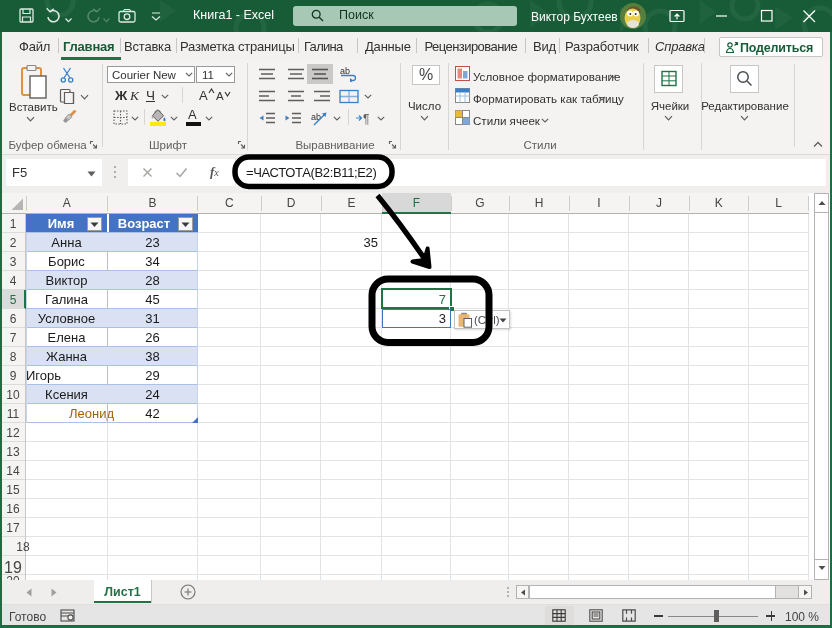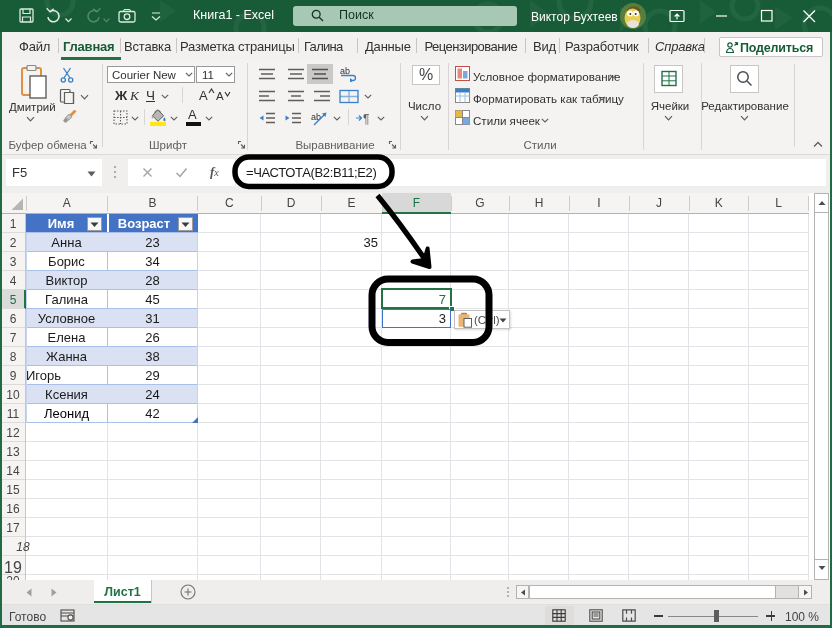--- a/index.html
+++ b/index.html
@@ -148,21 +148,21 @@
 
   <svg class="ab" style="left:812px;top:79.5px;" width="12" height="8" viewBox="0 0 12 8" fill="none" stroke="#605e5c" stroke-width="1.3">
     <path d="M2 6.5 6 2.5 10 6.5"></path>
   </svg>
 
   <svg class="ab" style="left:20px;top:4px;" width="30" height="40" viewBox="0 0 30 40">
     <rect x="2" y="4" width="19" height="27" rx="2" fill="none" stroke="#de9143" stroke-width="2"></rect>
     <rect x="7" y="1.5" width="9" height="5" rx="1" fill="#f4f3f2" stroke="#8a8886" stroke-width="1.2"></rect>
     <rect x="10" y="12" width="16" height="22" fill="#fff" stroke="#605e5c" stroke-width="1.4"></rect>
   </svg>
-  <div class="t" style="left:9px;top:41px;font-size:11.5px;color:#323130;">Дмитрий</div>
+  <div class="t" style="left:9px;top:41px;font-size:11.5px;color:#323130;">Вставить</div>
   <svg class="ab" style="left:26px;top:56px;" width="9" height="6" viewBox="0 0 9 6" fill="none" stroke="#605e5c" stroke-width="1.2">
       <path d="M1 1.2 4.5 4.8 8 1.2"></path>
     </svg>
 
   <svg class="ab" style="left:60px;top:7px;" width="15" height="16" viewBox="0 0 15 16" fill="none" stroke="#3a80c6" stroke-width="1.3">
     <path d="M3.5 1 L10 11 M10.5 1 L4 11"></path>
     <circle cx="3.3" cy="13" r="2.1"></circle>
       <circle cx="10.7" cy="13" r="2.1"></circle>
   </svg>
 
@@ -438,21 +438,21 @@
   <div class="t" style="left:2px;top:253.5px;width:22px;text-align:center;font-size:12px;color:#454545;">13</div>
   <div class="ab" style="left:2px;top:269.0px;width:23px;height:1px;background:#dddbd9;"></div>
   <div class="t" style="left:2px;top:272.5px;width:22px;text-align:center;font-size:12px;color:#454545;">14</div>
   <div class="ab" style="left:2px;top:288.0px;width:23px;height:1px;background:#dddbd9;"></div>
   <div class="t" style="left:2px;top:291.5px;width:22px;text-align:center;font-size:12px;color:#454545;">15</div>
   <div class="ab" style="left:2px;top:307.0px;width:23px;height:1px;background:#dddbd9;"></div>
   <div class="t" style="left:2px;top:310.5px;width:22px;text-align:center;font-size:12px;color:#454545;">16</div>
   <div class="ab" style="left:2px;top:326.0px;width:23px;height:1px;background:#dddbd9;"></div>
   <div class="t" style="left:2px;top:329.5px;width:22px;text-align:center;font-size:12px;color:#454545;">17</div>
   <div class="ab" style="left:2px;top:345.0px;width:23px;height:1px;background:#dddbd9;"></div>
-  <div class="t" style="left:2px;top:348.5px;width:42px;text-align:center;font-size:12px;color:#454545;font-style:italic;">18</div>
+  <div class="t" style="left:2px;top:348.5px;width:42px;text-align:center;font-size:12px;color:#454545;">18</div>
   <div class="ab" style="left:2px;top:364.0px;width:23px;height:1px;background:#dddbd9;"></div>
   <div class="t" style="left:2px;top:367.5px;width:22px;text-align:center;font-size:16px;color:#454545;">19</div>
   <div class="ab" style="left:2px;top:383.0px;width:23px;height:1px;background:#dddbd9;"></div>
   <div class="t" style="left:2px;top:383px;width:22px;text-align:center;font-size:12px;color:#454545;">20</div>
 
   <div class="ab" style="left:26px;top:40.75px;width:782.5px;height:0.8px;background:#e2e3e6;"></div>
   <div class="ab" style="left:26px;top:59.75px;width:782.5px;height:0.8px;background:#e2e3e6;"></div>
   <div class="ab" style="left:26px;top:78.75px;width:782.5px;height:0.8px;background:#e2e3e6;"></div>
   <div class="ab" style="left:26px;top:97.75px;width:782.5px;height:0.8px;background:#e2e3e6;"></div>
   <div class="ab" style="left:26px;top:116.75px;width:782.5px;height:0.8px;background:#e2e3e6;"></div>
@@ -510,21 +510,21 @@
   <div class="t" style="left:26px;top:139.0px;width:81px;text-align:center;font-size:13px;color:#1a1a1a;">Елена</div>
   <div class="t" style="left:107.5px;top:139.0px;width:90px;text-align:center;font-size:13px;color:#1a1a1a;">26</div>
   <div class="ab" style="left:26px;top:155.5px;width:171.5px;height:19px;background:#d9e1f2;"></div>
   <div class="t" style="left:26px;top:158.0px;width:81px;text-align:center;font-size:13px;color:#1a1a1a;">Жанна</div>
   <div class="t" style="left:107.5px;top:158.0px;width:90px;text-align:center;font-size:13px;color:#1a1a1a;">38</div>
   <div class="t" style="left:26px;top:177.0px;width:81px;font-size:13px;color:#1a1a1a;">Игорь</div>
   <div class="t" style="left:107.5px;top:177.0px;width:90px;text-align:center;font-size:13px;color:#1a1a1a;">29</div>
   <div class="ab" style="left:26px;top:193.5px;width:171.5px;height:19px;background:#d9e1f2;"></div>
   <div class="t" style="left:26px;top:196.0px;width:81px;text-align:center;font-size:13px;color:#1a1a1a;">Ксения</div>
   <div class="t" style="left:107.5px;top:196.0px;width:90px;text-align:center;font-size:13px;color:#1a1a1a;">24</div>
-  <div class="t" style="left:26px;top:215.0px;width:81px;text-align:center;font-size:13px;color:#000000;">Леонид</div>
+  <div class="t" style="left:26px;top:215.0px;width:81px;text-align:center;font-size:13px;color:#a16207;padding-left:25px;">Леонид</div>
   <div class="t" style="left:107.5px;top:215.0px;width:90px;text-align:center;font-size:13px;color:#1a1a1a;">42</div>
   <div class="ab" style="left:26px;top:41.0px;width:171.5px;height:1px;background:#a9c0e8;"></div>
   <div class="ab" style="left:26px;top:60.0px;width:171.5px;height:1px;background:#a9c0e8;"></div>
   <div class="ab" style="left:26px;top:79.0px;width:171.5px;height:1px;background:#a9c0e8;"></div>
   <div class="ab" style="left:26px;top:98.0px;width:171.5px;height:1px;background:#a9c0e8;"></div>
   <div class="ab" style="left:26px;top:117.0px;width:171.5px;height:1px;background:#a9c0e8;"></div>
   <div class="ab" style="left:26px;top:136.0px;width:171.5px;height:1px;background:#a9c0e8;"></div>
   <div class="ab" style="left:26px;top:155.0px;width:171.5px;height:1px;background:#a9c0e8;"></div>
   <div class="ab" style="left:26px;top:174.0px;width:171.5px;height:1px;background:#a9c0e8;"></div>
   <div class="ab" style="left:26px;top:193.0px;width:171.5px;height:1px;background:#a9c0e8;"></div>

